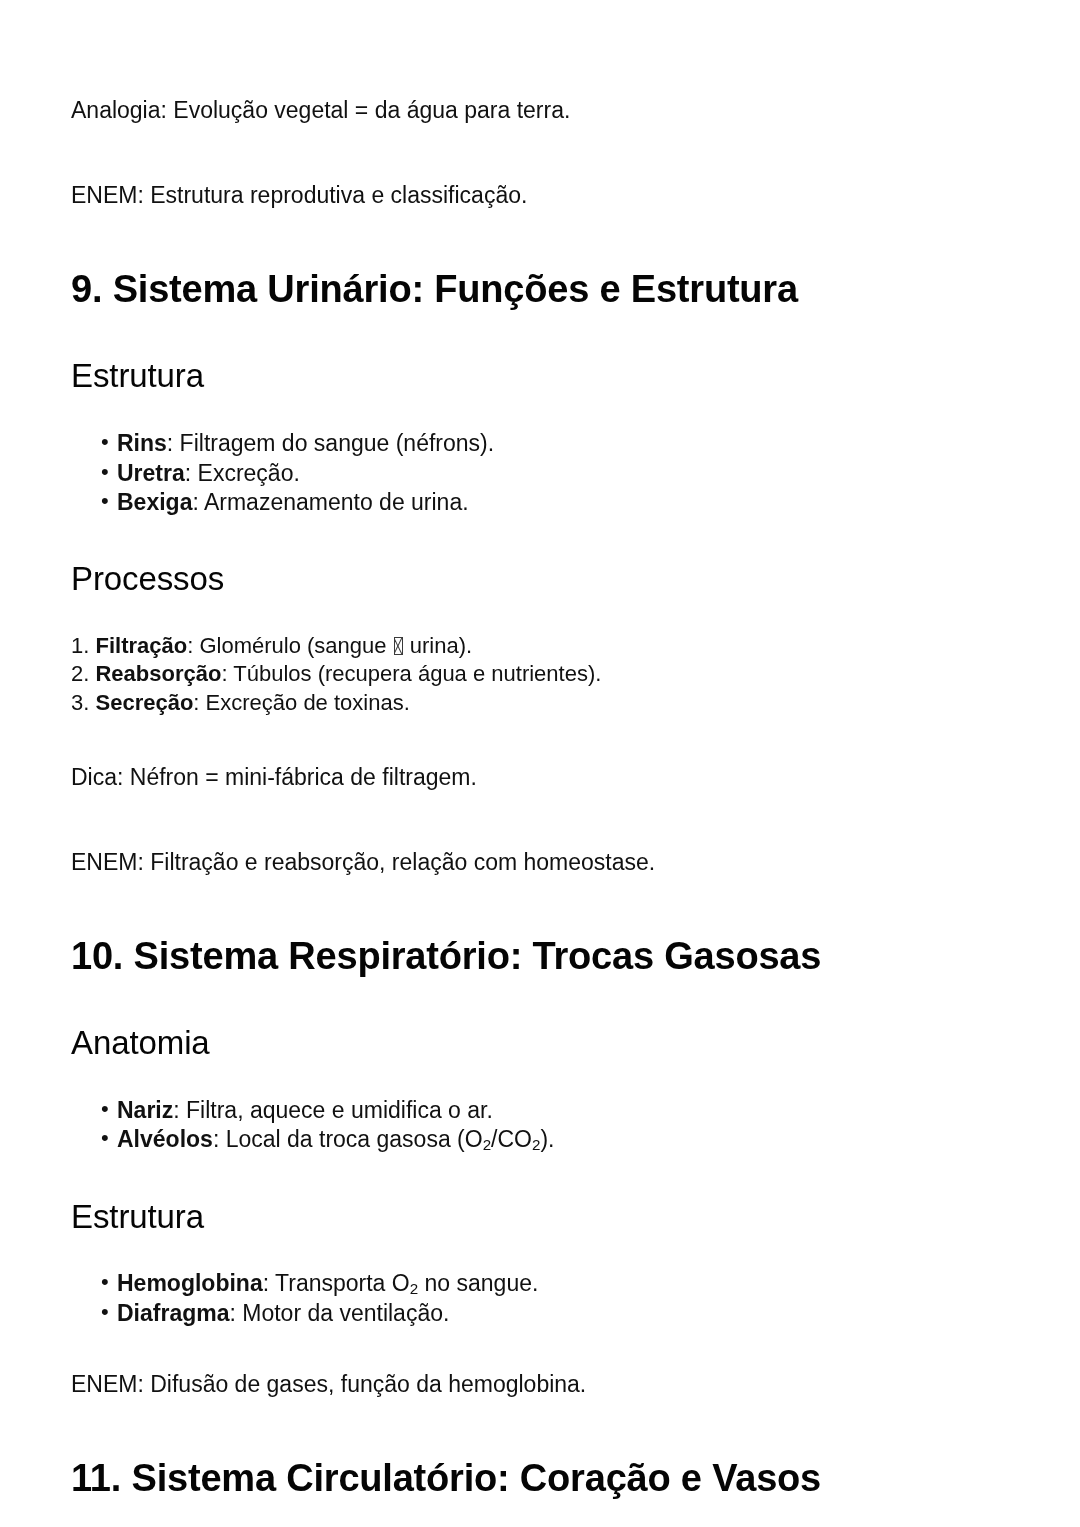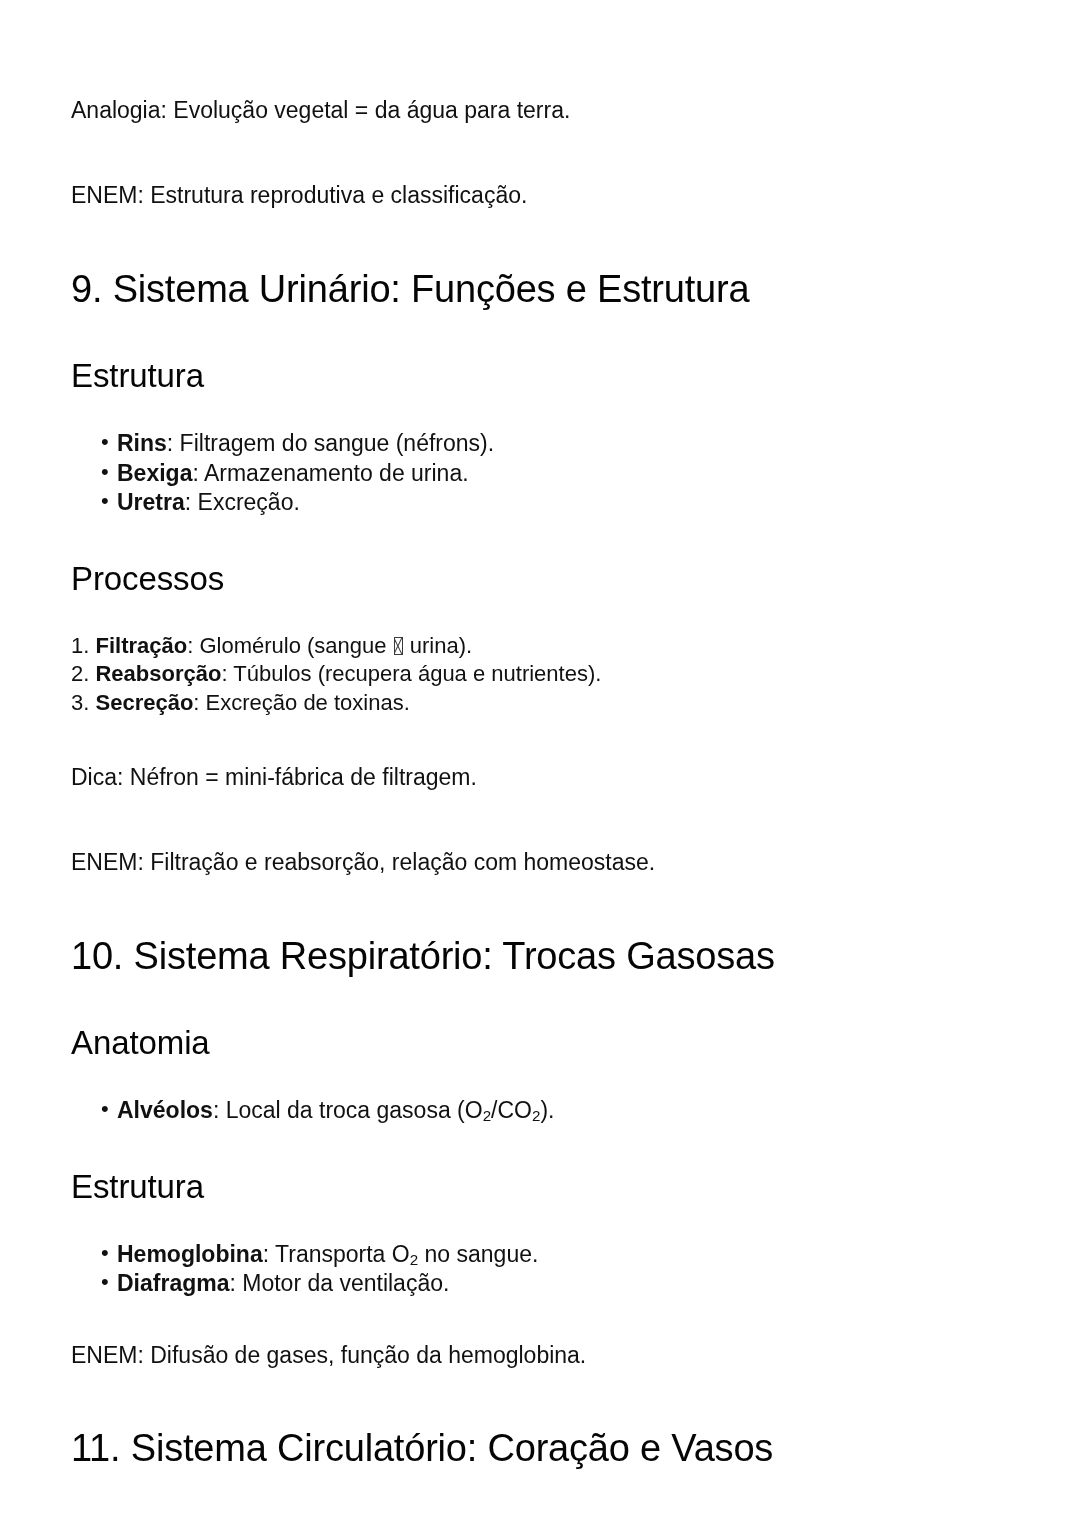--- a/index.html
+++ b/index.html
@@ -30,21 +30,21 @@
     margin: 0 0 56px 0;
     color: #111111;
   }
   .note .lead {
     font-weight: 400;
   }
 
   
   h2.section-title {
     font-size: 38px;
-    font-weight: 400;
+    font-weight: 700;
     line-height: 1.2;
     letter-spacing: -0.2px;
     margin: 0 0 44px 0;
     color: #050505;
   }
   h3.sub-title {
     font-size: 33px;
     font-weight: 400;
     line-height: 1.2;
     letter-spacing: -0.1px;
@@ -139,25 +139,25 @@
 
   <h2 class="section-title">9. Sistema Urinário: Funções e Estrutura</h2>
 
   <h3 class="sub-title">Estrutura</h3>
 
   <ul class="bullets">
     <li>
       <span class="lead">Rins</span><span>: Filtragem do sangue (néfrons).</span>
     </li>
     <li>
+      <span class="lead">Uretra</span><span>: Excreção.</span>
+    </li>
+    <li>
       <span class="lead">Bexiga</span><span>: Armazenamento de urina.</span>
     </li>
-    <li>
-      <span class="lead">Uretra</span><span>: Excreção.</span>
-    </li>
   </ul>
 
   <h3 class="sub-title">Processos</h3>
 
   <ol class="numbers">
     <li>
       <span class="lead">Filtração</span><span>: Glomérulo (sangue </span><span class="tofu"></span><span> urina).</span>
     </li>
     <li>
       <span class="lead">Reabsorção</span><span>: Túbulos (recupera água e nutrientes).</span>
@@ -174,20 +174,23 @@
   <p class="note">
     <span class="lead">ENEM</span><span>: Filtração e reabsorção, relação com homeostase.</span>
   </p>
 
   <h2 class="section-title">10. Sistema Respiratório: Trocas Gasosas</h2>
 
   <h3 class="sub-title">Anatomia</h3>
 
   <ul class="bullets">
     <li>
+      <span class="lead">Nariz</span><span>: Filtra, aquece e umidifica o ar.</span>
+    </li>
+    <li>
       <span class="lead">Alvéolos</span><span>: Local da troca gasosa (O</span><sub>2</sub><span>/CO</span><sub>2</sub><span>).</span>
     </li>
   </ul>
 
   <h3 class="sub-title">Estrutura</h3>
 
   <ul class="bullets">
     <li>
       <span class="lead">Hemoglobina</span><span>: Transporta O</span><sub>2</sub><span> no sangue.</span>
     </li>

